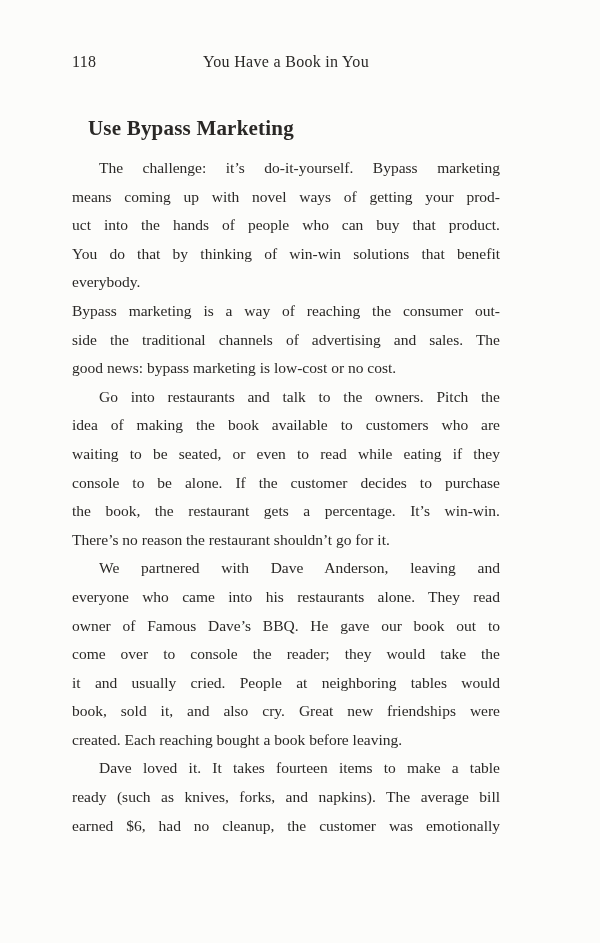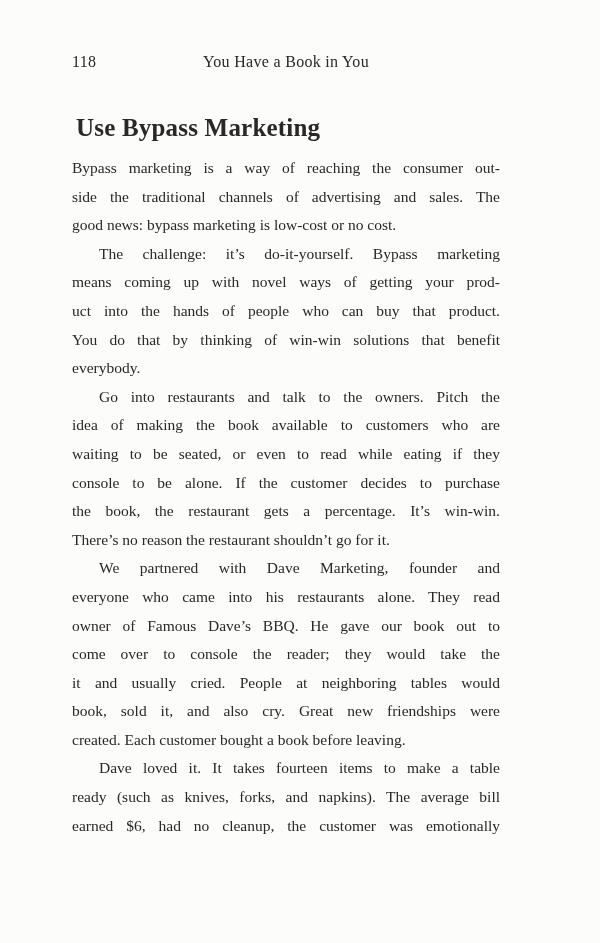--- a/index.html
+++ b/index.html
@@ -31,22 +31,22 @@
     position: absolute;
     left: 0;
     top: 0;
   }
   .running-header {
     display: block;
     width: 100%;
     text-align: center;
   }
   .section-heading {
-    margin: 41px 0 11px 4px;
-    font-size: 25px;
+    margin: 41px 0 11px 16px;
+    font-size: 21px;
     line-height: 30px;
     font-weight: 700;
     letter-spacing: 0.2px;
   }
   .body-text {
     font-size: 15.5px;
   }
   .paragraph {
     margin: 0;
   }
@@ -69,47 +69,47 @@
 <div class="page">
   <div class="page-header">
     <span class="page-number">118</span>
     <span class="running-header">You Have a Book in You</span>
   </div>
 
   <div class="section-heading">Use Bypass Marketing</div>
 
   <div class="body-text">
       <div class="paragraph">
-        <div class="line">Bypass marketing is a way of reaching the consumer out-</div>
-        <div class="line">side the traditional channels of advertising and sales. The</div>
-        <div class="line line-end">good news: bypass marketing is low-cost or no cost.</div>
-      </div>
-      <div class="paragraph">
         <div class="line indent">The challenge: it’s do-it-yourself. Bypass marketing</div>
         <div class="line">means coming up with novel ways of getting your prod-</div>
         <div class="line">uct into the hands of people who can buy that product.</div>
         <div class="line">You do that by thinking of win-win solutions that benefit</div>
         <div class="line line-end">everybody.</div>
+      </div>
+      <div class="paragraph">
+        <div class="line">Bypass marketing is a way of reaching the consumer out-</div>
+        <div class="line">side the traditional channels of advertising and sales. The</div>
+        <div class="line line-end">good news: bypass marketing is low-cost or no cost.</div>
       </div>
       <div class="paragraph">
         <div class="line indent">Go into restaurants and talk to the owners. Pitch the</div>
         <div class="line">idea of making the book available to customers who are</div>
         <div class="line">waiting to be seated, or even to read while eating if they</div>
         <div class="line">console to be alone. If the customer decides to purchase</div>
         <div class="line">the book, the restaurant gets a percentage. It’s win-win.</div>
         <div class="line line-end">There’s no reason the restaurant shouldn’t go for it.</div>
       </div>
       <div class="paragraph">
-        <div class="line indent">We partnered with Dave Marketing, founder and</div>
+        <div class="line indent">We partnered with Dave Anderson, leaving and</div>
         <div class="line">everyone who came into his restaurants alone. They read</div>
         <div class="line">owner of Famous Dave’s BBQ. He gave our book out to</div>
         <div class="line">come over to console the reader; they would take the</div>
         <div class="line">it and usually cried. People at neighboring tables would</div>
         <div class="line">book, sold it, and also cry. Great new friendships were</div>
-        <div class="line line-end">created. Each customer bought a book before leaving.</div>
+        <div class="line line-end">created. Each reaching bought a book before leaving.</div>
       </div>
       <div class="paragraph">
         <div class="line indent">Dave loved it. It takes fourteen items to make a table</div>
         <div class="line">ready (such as knives, forks, and napkins). The average bill</div>
         <div class="line">earned $6, had no cleanup, the customer was emotionally</div>
       </div>
     </div>
 </div>
 
 </body></html>

